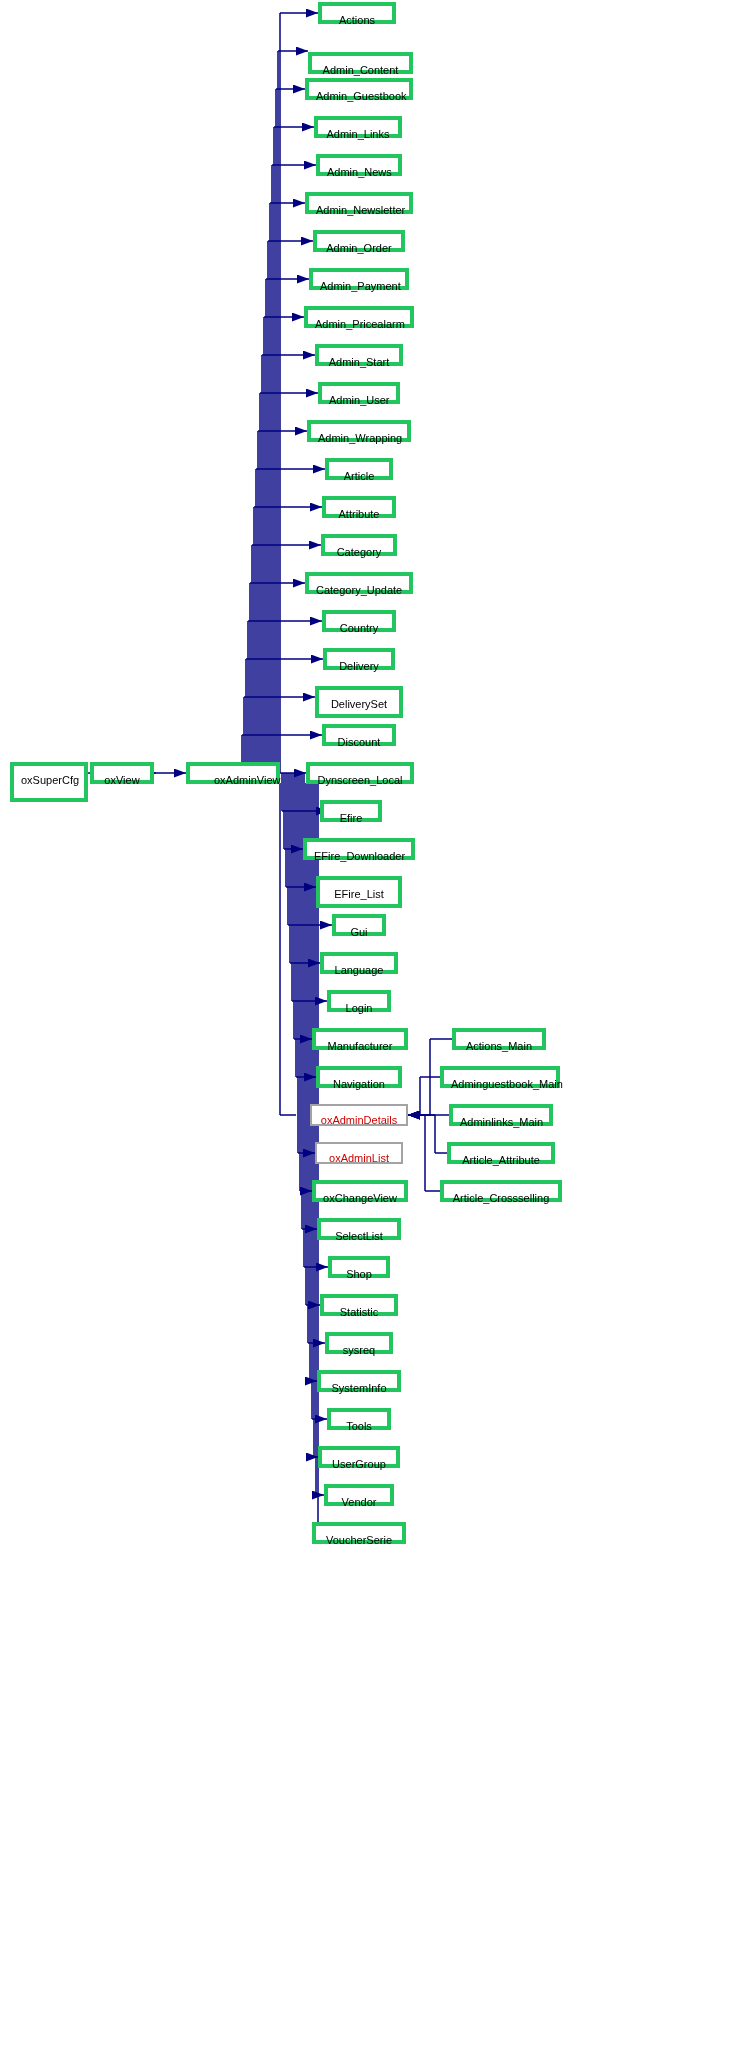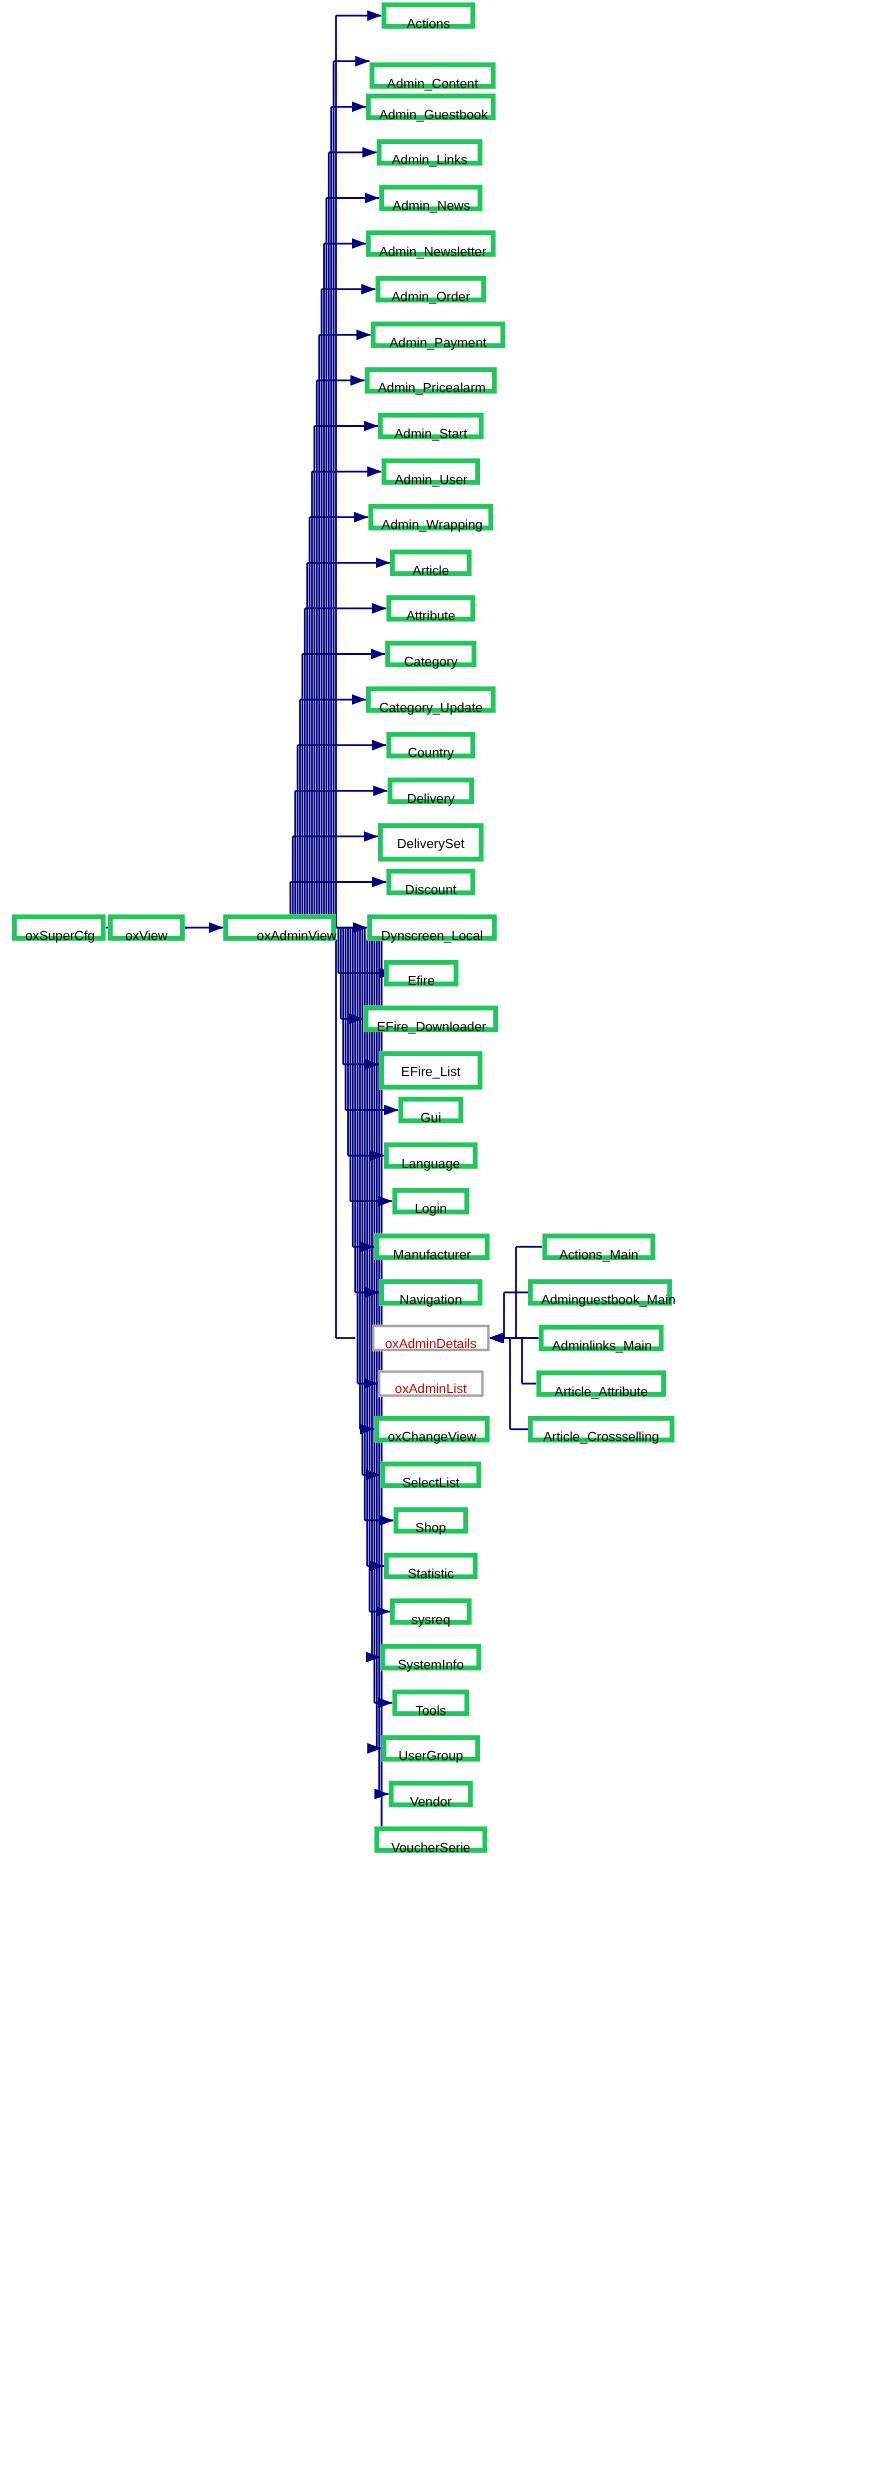--- a/index.html
+++ b/index.html
@@ -203,21 +203,21 @@
     <line x1="425" y1="1191" x2="425" y2="1115" stroke="#000080" stroke-width="1"></line>
     <line x1="425" y1="1115" x2="408" y2="1115" marker-end="url(#arrowhead)" stroke="#000080" stroke-width="1"></line>
   </svg>
 <div class="node" style="left: 318px; top: 2px; width: 78px; height: 22px; line-height: 22px;">Actions</div>
     <div class="node" style="left: 308px; top: 40px; width: 105px; height: 22px; line-height: 22px; margin-top: 12px;">Admin_Content</div>
     <div class="node" style="left: 305px; top: 78px; width: 108px; height: 22px; line-height: 22px;">Admin_Guestbook</div>
     <div class="node" style="left: 314px; top: 116px; width: 88px; height: 22px; line-height: 22px;">Admin_Links</div>
     <div class="node" style="left: 316px; top: 154px; width: 86px; height: 22px; line-height: 22px;">Admin_News</div>
     <div class="node" style="left: 305px; top: 192px; width: 108px; height: 22px; line-height: 22px;">Admin_Newsletter</div>
     <div class="node" style="left: 313px; top: 230px; width: 92px; height: 22px; line-height: 22px;">Admin_Order</div>
-    <div class="node" style="left: 309px; top: 268px; width: 112px; height: 22px; line-height: 22px;">Admin_Payment</div>
+    <div class="node" style="left: 309px; top: 268px; width: 100px; height: 22px; line-height: 22px;">Admin_Payment</div>
     <div class="node" style="left: 304px; top: 306px; width: 110px; height: 22px; line-height: 22px;">Admin_Pricealarm</div>
     <div class="node" style="left: 315px; top: 344px; width: 88px; height: 22px; line-height: 22px;">Admin_Start</div>
     <div class="node" style="left: 318px; top: 382px; width: 82px; height: 22px; line-height: 22px;">Admin_User</div>
     <div class="node" style="left: 307px; top: 420px; width: 104px; height: 22px; line-height: 22px;">Admin_Wrapping</div>
     <div class="node" style="left: 325px; top: 458px; width: 68px; height: 22px; line-height: 22px;">Article</div>
     <div class="node" style="left: 322px; top: 496px; width: 74px; height: 22px; line-height: 22px;">Attribute</div>
     <div class="node" style="left: 321px; top: 534px; width: 76px; height: 22px; line-height: 22px;">Category</div>
     <div class="node" style="left: 305px; top: 572px; width: 108px; height: 22px; line-height: 22px;">Category_Update</div>
     <div class="node" style="left: 322px; top: 610px; width: 74px; height: 22px; line-height: 22px;">Country</div>
     <div class="node" style="left: 323px; top: 648px; width: 72px; height: 22px; line-height: 22px;">Delivery</div>
@@ -239,19 +239,19 @@
     <div class="node" style="left: 328px; top: 1256px; width: 62px; height: 22px; line-height: 22px;">Shop</div>
     <div class="node" style="left: 320px; top: 1294px; width: 78px; height: 22px; line-height: 22px;">Statistic</div>
     <div class="node" style="left: 325px; top: 1332px; width: 68px; height: 22px; line-height: 22px;">sysreq</div>
     <div class="node" style="left: 317px; top: 1370px; width: 84px; height: 22px; line-height: 22px;">SystemInfo</div>
     <div class="node" style="left: 327px; top: 1408px; width: 64px; height: 22px; line-height: 22px;">Tools</div>
     <div class="node" style="left: 318px; top: 1446px; width: 82px; height: 22px; line-height: 22px;">UserGroup</div>
     <div class="node" style="left: 324px; top: 1484px; width: 70px; height: 22px; line-height: 22px;">Vendor</div>
     <div class="node" style="left: 312px; top: 1522px; width: 94px; height: 22px; line-height: 22px;">VoucherSerie</div>
     <div class="node" style="left: 186px; top: 762px; width: 94px; height: 22px; line-height: 22px; padding-left: 24px;">oxAdminView</div>
     <div class="node" style="left: 90px; top: 762px; width: 64px; height: 22px; line-height: 22px;">oxView</div>
-    <div class="node" style="left: 10px; top: 762px; width: 78px; height: 22px; line-height: 22px; text-align: center;">oxSuperCfg</div>
+    <div class="node" style="left: 10px; top: 762px; width: 78px; height: 40px; line-height: 22px; text-align: center;">oxSuperCfg</div>
     <div class="node" style="left: 452px; top: 1028px; width: 94px; height: 22px; line-height: 22px;">Actions_Main</div>
     <div class="node" style="left: 440px; top: 1066px; width: 120px; height: 22px; line-height: 22px;">Adminguestbook_Main</div>
     <div class="node" style="left: 449px; top: 1104px; width: 104px; height: 22px; line-height: 22px;">Adminlinks_Main</div>
     <div class="node" style="left: 447px; top: 1142px; width: 108px; height: 22px; line-height: 22px;">Article_Attribute</div>
     <div class="node" style="left: 440px; top: 1180px; width: 122px; height: 22px; line-height: 22px;">Article_Crossselling</div>
   </div>
 
 </body></html>

